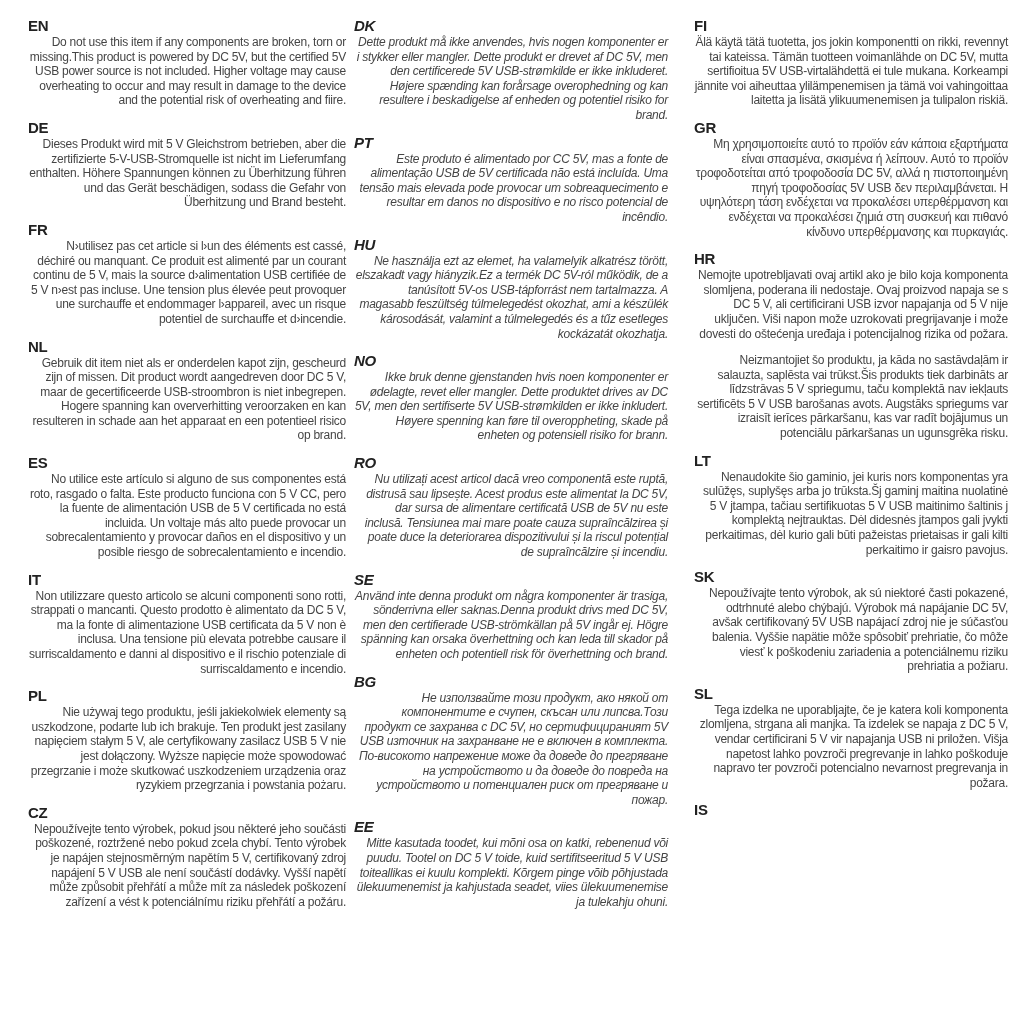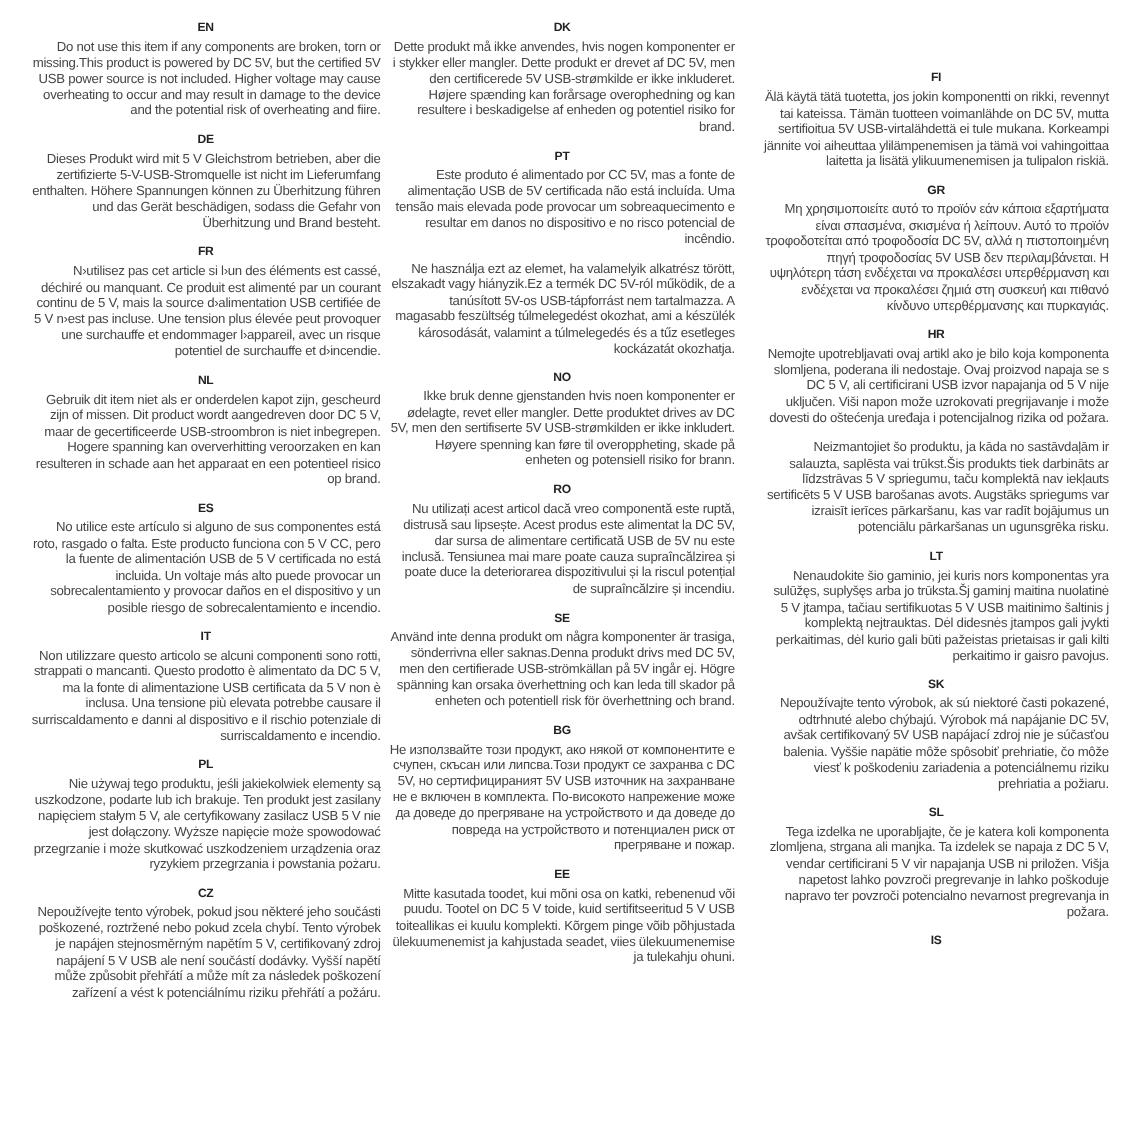--- a/index.html
+++ b/index.html
@@ -18,31 +18,30 @@
     align-items: flex-start;
     overflow: hidden;
     font-family: "Liberation Sans", "DejaVu Sans", sans-serif;
     color: #454545;
     font-size: 12px;
     line-height: 14.6px;
     letter-spacing: -0.25px;
   }
   .col { box-sizing: border-box; }
   .col-1 { width: 320px; margin-right: 8px; }
-  .col-2 { width: 316px; margin-right: 26px; }
-  .col-3 { width: 316px; margin-top: 46px; }
+  .col-2 { width: 316px; margin-right: 26px; font-style: italic; }
+  .col-3 { width: 316px; }
   .lang-section { margin: 0 0 12px 0; }
   .lang-code {
-    font-size: 11px;
+    font-size: 15px;
     font-weight: 700;
     color: #222222;
     margin: 0 0 2px 0;
     padding: 0;
     line-height: 15px;
-    text-align: center;
   }
   .lang-text {
     margin: 0;
     padding: 0;
     text-align: right;
   }
 </style>
 </head>
 <body>
 
@@ -86,20 +85,21 @@
   <div class="col col-2">
     <section class="lang-section">
       <h2 class="lang-code">DK</h2>
       <p class="lang-text">Dette produkt må ikke anvendes, hvis nogen komponenter er i stykker eller mangler. Dette produkt er drevet af DC 5V, men den certificerede 5V USB-strømkilde er ikke inkluderet. Højere spænding kan forårsage overophedning og kan resultere i beskadigelse af enheden og potentiel risiko for brand.</p>
     </section>
     <section class="lang-section">
       <h2 class="lang-code">PT</h2>
       <p class="lang-text">Este produto é alimentado por CC 5V, mas a fonte de alimentação USB de 5V certificada não está incluída. Uma tensão mais elevada pode provocar um sobreaquecimento e resultar em danos no dispositivo e no risco potencial de incêndio.</p>
     </section>
     <section class="lang-section">
+      <h2 class="lang-code">HU</h2>
       <p class="lang-text">Ne használja ezt az elemet, ha valamelyik alkatrész törött, elszakadt vagy hiányzik.Ez a termék DC 5V-ról működik, de a tanúsított 5V-os USB-tápforrást nem tartalmazza. A magasabb feszültség túlmelegedést okozhat, ami a készülék károsodását, valamint a túlmelegedés és a tűz esetleges kockázatát okozhatja.</p>
     </section>
     <section class="lang-section">
       <h2 class="lang-code">NO</h2>
       <p class="lang-text">Ikke bruk denne gjenstanden hvis noen komponenter er ødelagte, revet eller mangler. Dette produktet drives av DC 5V, men den sertifiserte 5V USB-strømkilden er ikke inkludert. Høyere spenning kan føre til overoppheting, skade på enheten og potensiell risiko for brann.</p>
     </section>
     <section class="lang-section">
       <h2 class="lang-code">RO</h2>
       <p class="lang-text">Nu utilizați acest articol dacă vreo componentă este ruptă, distrusă sau lipsește. Acest produs este alimentat la DC 5V, dar sursa de alimentare certificată USB de 5V nu este inclusă. Tensiunea mai mare poate cauza supraîncălzirea și poate duce la deteriorarea dispozitivului și la riscul potențial de supraîncălzire și incendiu.</p>
     </section>

